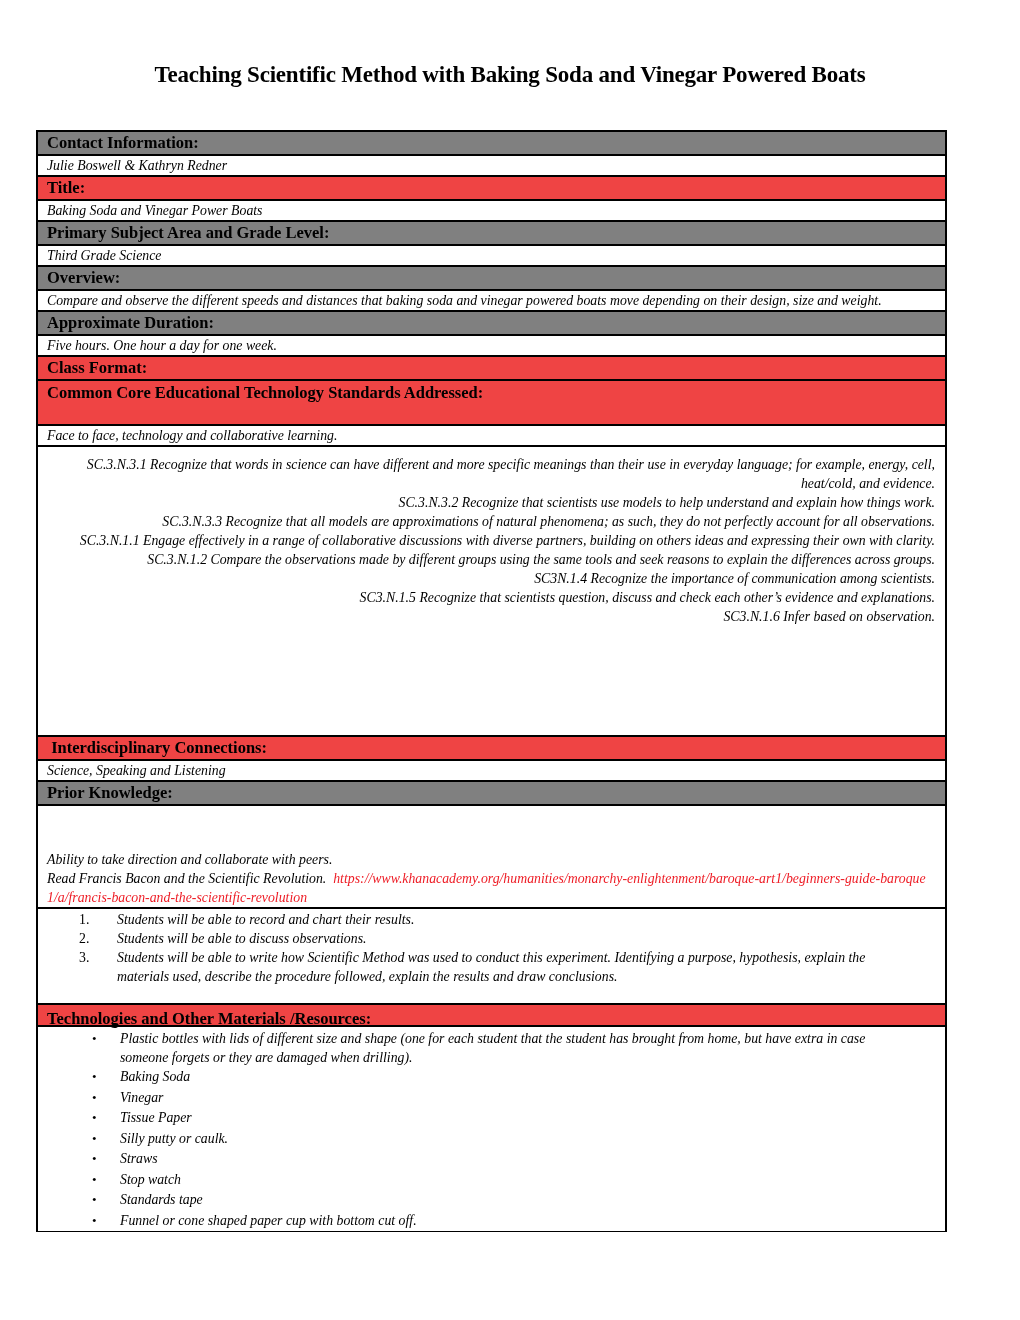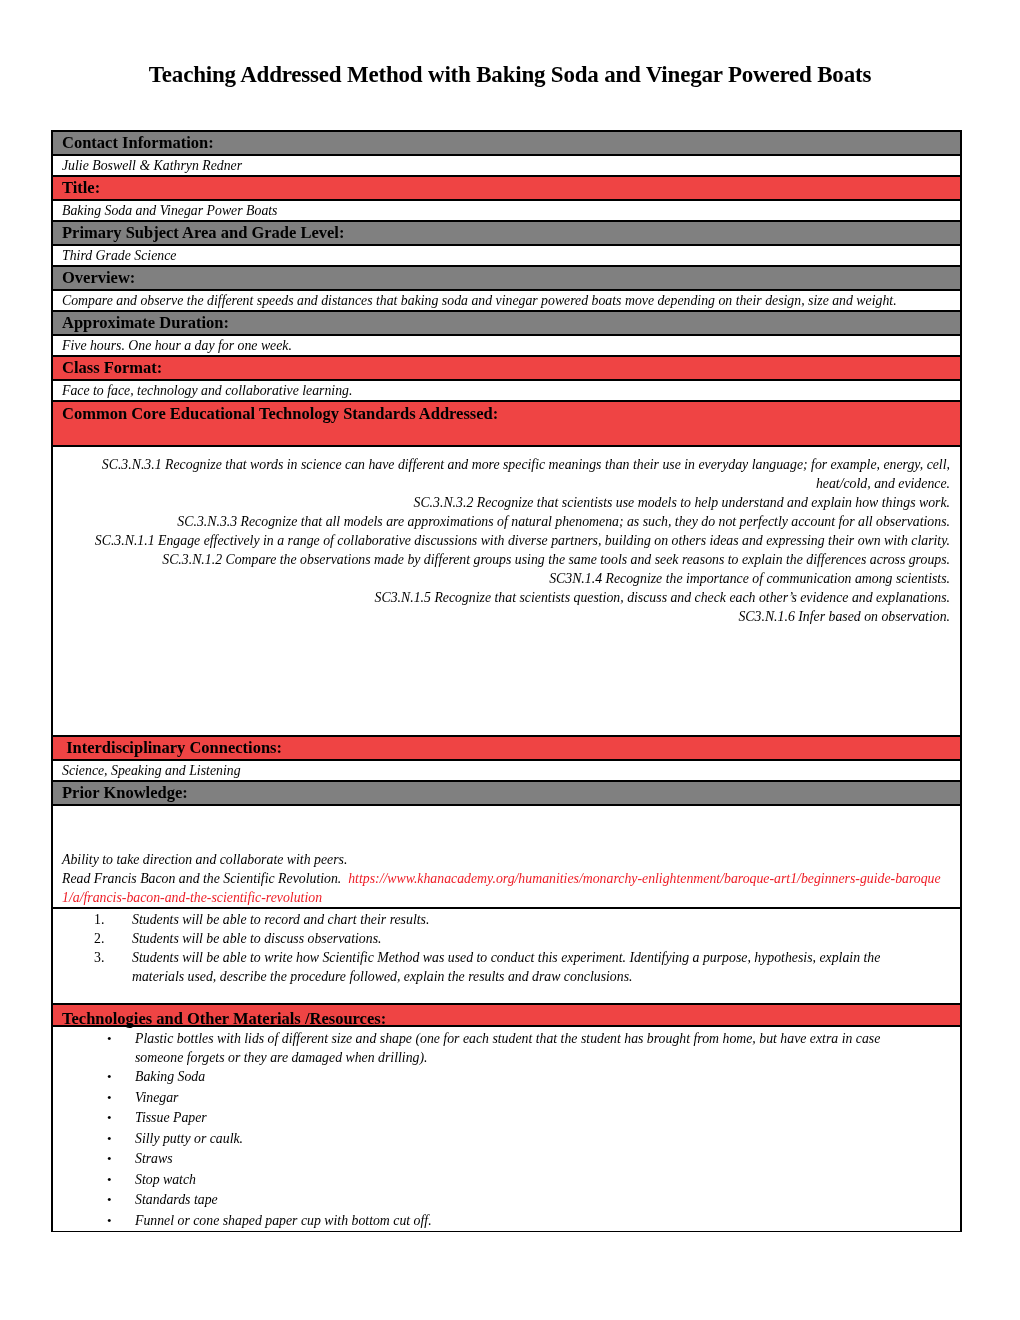--- a/index.html
+++ b/index.html
@@ -2,21 +2,21 @@
 <html><head>
 <meta charset="utf-8">
 <style>
   html, body { margin: 0; padding: 0; background: #ffffff; }
   body { width: 1020px; height: 1320px; position: relative; font-family: "Liberation Serif", "DejaVu Serif", serif; color: #000; }
   .doc-title {
     position: absolute; top: 62px; left: 0; width: 1020px; text-align: center;
     font-weight: bold; font-size: 23px; letter-spacing: -0.2px;
   }
   .sheet {
-    position: absolute; top: 130px; left: 51px; width: 907px;
+    position: absolute; top: 130px; left: 36px; width: 907px;
     border: 2px solid #000; border-right-width: 2px; border-bottom-width: 1.5px;
   }
   .row { border-bottom: 2px solid #000; box-sizing: border-box; }
   .row:last-child { border-bottom: none; }
   .hdr { font-weight: bold; font-size: 16.5px; line-height: 22px; padding: 0 0 0 9px; }
   .hdr.dark { background: #808080; }
   .hdr.light { background: #ef4444; }
   .txt { font-style: italic; font-size: 13.8px; line-height: 19px; padding: 0 10px 0 9px; }
   .txt.hang { padding-left: 35px; text-indent: -26px; }
   .std p { margin: 0; text-align: right; }
@@ -24,43 +24,43 @@
   ol.obj { margin: 0; padding: 0 20px 0 70px; list-style: none; }
   ol.obj li { position: relative; }
   ol.obj li .num { position: absolute; left: -38px; font-style: normal; }
   ul.mat { margin: 0; padding: 0 20px 0 73px; list-style: none; }
   ul.mat li { position: relative; line-height: 20.5px; }
   ul.mat li .bullet { position: absolute; left: -28px; font-style: normal; font-size: 13px; }
 </style>
 </head>
 <body>
 
-<div class="doc-title">Teaching Addressed Method with Baking Soda and Vinegar Powered Boats</div>
+<div class="doc-title">Teaching Scientific Method with Baking Soda and Vinegar Powered Boats</div>
 
 <div class="sheet">
 
   <div class="row hdr dark">Contact Information:</div>
   <div class="row txt">Julie Boswell &amp; Kathryn Redner</div>
 
   <div class="row hdr light">Title:</div>
   <div class="row txt">Baking Soda and Vinegar Power Boats</div>
 
   <div class="row hdr dark">Primary Subject Area and Grade Level:</div>
   <div class="row txt">Third Grade Science</div>
 
   <div class="row hdr dark">Overview:</div>
   <div class="row txt hang">Compare and observe the different speeds and distances that baking soda and vinegar powered boats move depending on their design, size and weight.</div>
 
   <div class="row hdr dark">Approximate Duration:</div>
   <div class="row txt">Five hours.  One hour a day for one week.</div>
 
   <div class="row hdr light">Class Format:</div>
+  <div class="row hdr light" style="height:45px; padding-top:1px;">Common Core Educational Technology Standards Addressed:</div>
+
   <div class="row txt">Face to face, technology and collaborative learning.</div>
-
-  <div class="row hdr light" style="height:45px; padding-top:1px;">Common Core Educational Technology Standards Addressed:</div>
   <div class="row txt std" style="padding-top:8px; height:290px;">
     <p>SC.3.N.3.1 Recognize that words in science can have different and more specific meanings than their use in everyday language; for example, energy, cell, heat/cold, and evidence.</p>
     <p>SC.3.N.3.2 Recognize that scientists use models to help understand and explain how things work.</p>
     <p>SC.3.N.3.3 Recognize that all models are approximations of natural phenomena; as such, they do not perfectly account for all observations.</p>
     <p>SC.3.N.1.1 Engage effectively in a range of collaborative discussions with diverse partners, building on others ideas and expressing their own with clarity.</p>
     <p>SC.3.N.1.2 Compare the observations made by different groups using the same tools and seek reasons to explain the differences across groups.</p>
     <p>SC3N.1.4 Recognize the importance of communication among scientists.</p>
     <p>SC3.N.1.5 Recognize that scientists question, discuss and check each other’s evidence and explanations.</p>
     <p>SC3.N.1.6 Infer based on observation.</p>
   </div>

